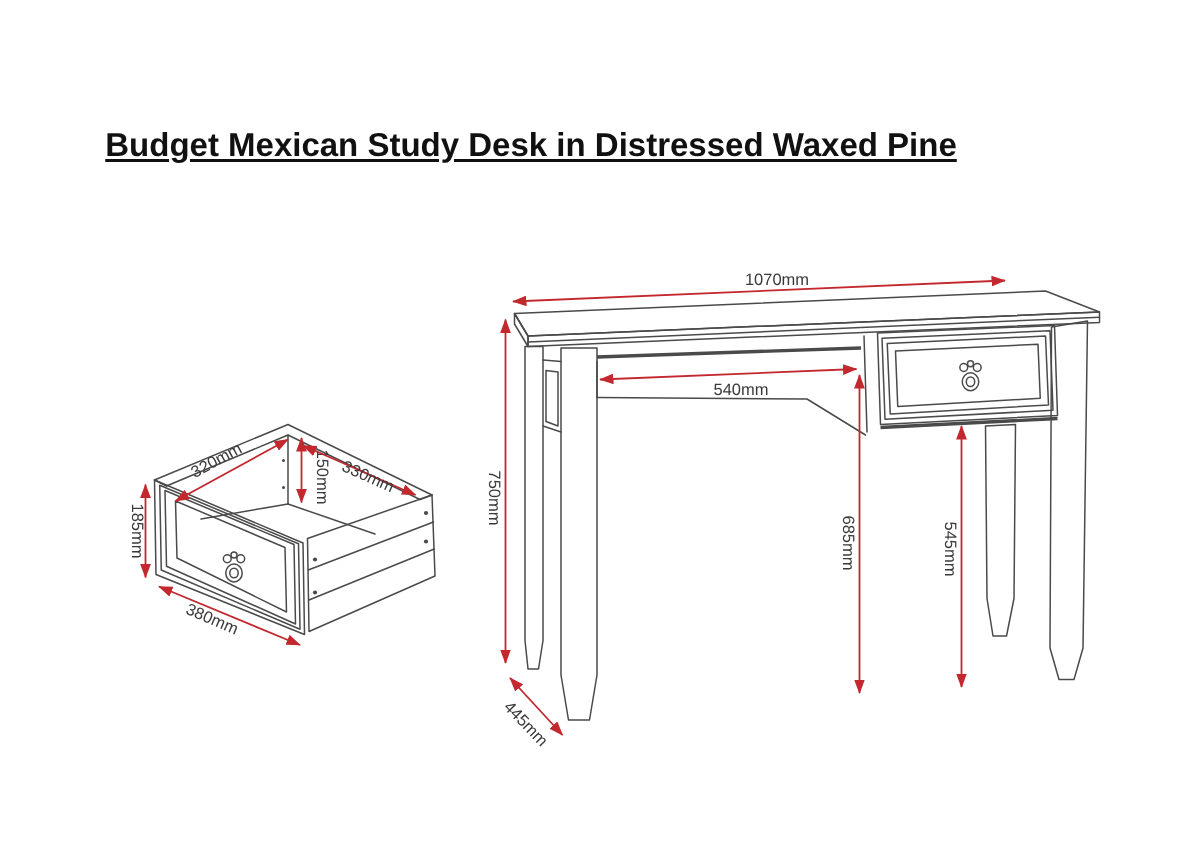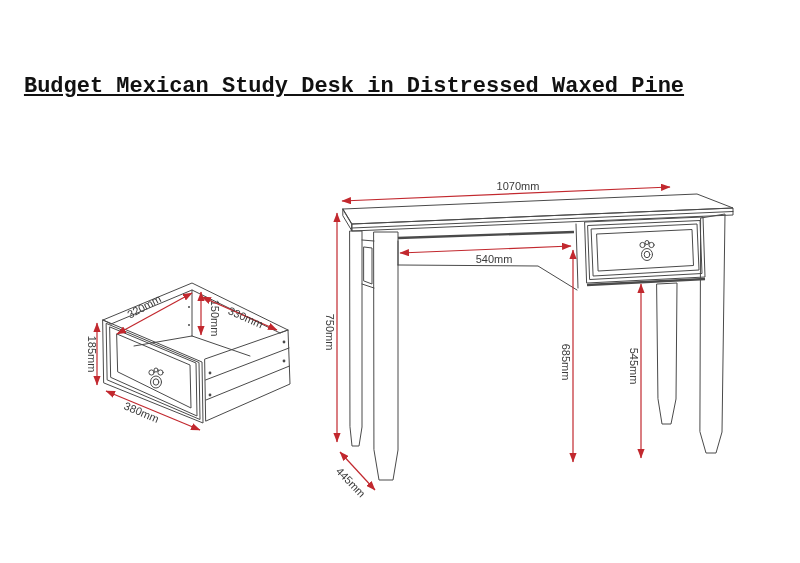--- a/index.html
+++ b/index.html
@@ -4,23 +4,23 @@
 <style>
   html,body{margin:0;padding:0;}
   body{
     width:800px;height:563px;
     background:var(--bg,#ffffff);
     font-family:"Liberation Sans",sans-serif;
     position:relative;overflow:hidden;
   }
   .sheet{position:absolute;inset:0;}
   .page-title{
-    position:absolute;top:74px;left:0;width:708px;
+    position:absolute;top:84px;left:0;width:708px;
     text-align:center;
-    font-family:Liberation Mono, monospace;
+    font-family:Liberation Sans, sans-serif;
     font-weight:bold;font-size:22px;
     color:var(--title,#111111);
     text-decoration:underline;
     letter-spacing:0px;
   }
   svg{position:absolute;top:0;left:0;}
   .art{stroke:var(--line,#4a4a4a);stroke-width:1;fill:none;stroke-linejoin:round;stroke-linecap:round;}
   .art-thick{stroke:var(--line,#4a4a4a);stroke-width:2.3;fill:none;}
   .hole{fill:var(--line,#4a4a4a);stroke:none;}
   .dim{stroke:var(--dim,#c2282e);stroke-width:1.2;fill:none;}

